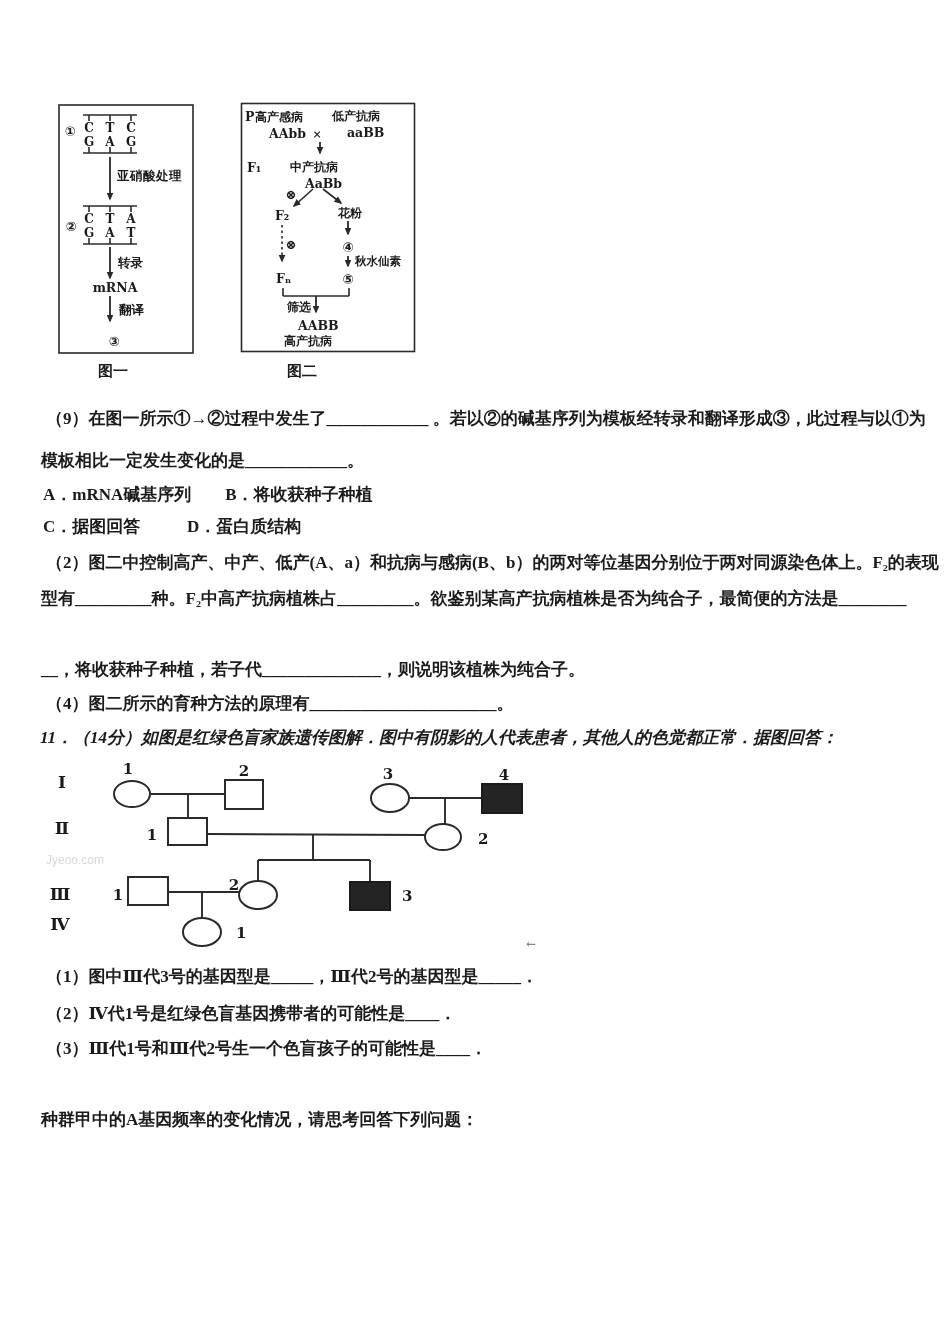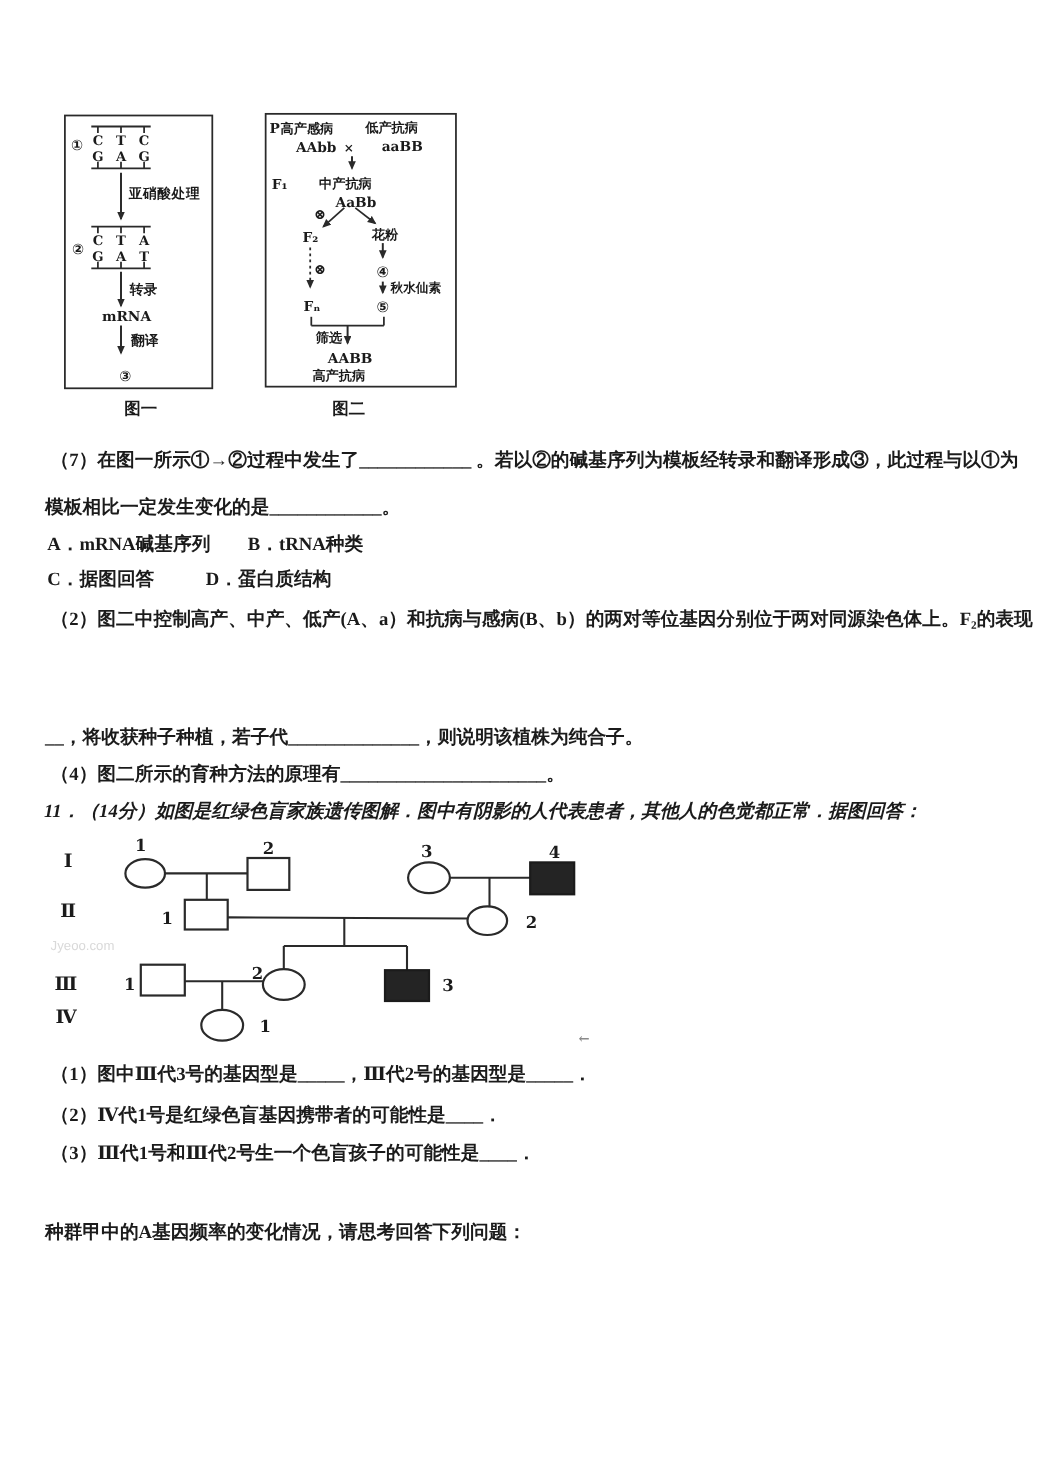--- a/index.html
+++ b/index.html
@@ -1,20 +1,20 @@
 <!DOCTYPE html>
 <html><head>
 <meta charset="utf-8">
 <style>
   html,body{margin:0;padding:0;background:#ffffff;}
   .page{position:relative;width:950px;height:1344px;background:#ffffff;overflow:hidden;
         font-family:"Liberation Serif","DejaVu Serif",serif;color:#1b1b1b;}
   .tline{position:absolute;white-space:pre;font-size:17px;font-weight:bold;
          font-family:"Liberation Serif","DejaVu Serif",serif;color:#1b1b1b;}
-  .caption{position:absolute;width:60px;text-align:center;font-size:15px;font-weight:bold;
+  .caption{position:absolute;width:60px;text-align:left;font-size:15px;font-weight:bold;
            font-family:"Liberation Serif","DejaVu Serif",serif;color:#1b1b1b;}
   svg{position:absolute;overflow:visible;}
   .svgtext{font-family:"DejaVu Serif","DejaVu Sans",serif;font-weight:bold;fill:#1b1b1b;}
   .stroke{stroke:#2a2a2a;fill:none;}
   .wm{fill:#d9d9d9;font-family:"Liberation Sans",sans-serif;font-weight:normal;}
   .ret{fill:#8a8a8a;}
 </style>
 </head>
 <body>
 
@@ -121,25 +121,26 @@
       <line x1="43" y1="195" x2="109" y2="195"></line>
     </g>
     <line class="stroke" x1="76" y1="195" x2="76" y2="211" stroke-width="1.8" marker-end="url(#arw2)"></line>
     <text class="svgtext" x="47" y="210" font-size="12">筛选</text>
 
     <text class="svgtext" x="58" y="229" font-size="12.5">AABB</text>
     <text class="svgtext" x="44" y="244" font-size="12">高产抗病</text>
   </svg>
   <div class="caption" style="left:287px;top:362px;">图二</div>
 
-  <div class="tline" style="left:46px;top:407px;">（7）在图一所示①→②过程中发生了____________ 。若以②的碱基序列为模板经转录和翻译形成③，此过程与以①为</div>
+  <div class="tline" style="left:46px;top:407px;">（9）在图一所示①→②过程中发生了____________ 。若以②的碱基序列为模板经转录和翻译形成③，此过程与以①为</div>
   <div class="tline" style="left:41px;top:449px;">模板相比一定发生变化的是____________。</div>
-  <div class="tline" style="left:43px;top:483px;">A．mRNA碱基序列        B．tRNA种类</div>
+  <div class="tline" style="left:43px;top:483px;">A．mRNA碱基序列        B．将收获种子种植</div>
   <div class="tline" style="left:43px;top:515px;">C．据图回答           D．蛋白质结构</div>
   <div class="tline" style="left:46px;top:551px;">（2）图二中控制高产、中产、低产(A、a）和抗病与感病(B、b）的两对等位基因分别位于两对同源染色体上。F₂的表现</div>
+  <div class="tline" style="left:41px;top:587px;">型有_________种。F₂中高产抗病植株占_________。欲鉴别某高产抗病植株是否为纯合子，最简便的方法是________</div>
   <div class="tline" style="left:41px;top:622px;margin-top:36px;">__，将收获种子种植，若子代______________，则说明该植株为纯合子。</div>
   <div class="tline" style="left:46px;top:692px;">（4）图二所示的育种方法的原理有______________________。</div>
   <div class="tline" style="left:40px;top:726px;font-style:italic;">11．（14分）如图是红绿色盲家族遗传图解．图中有阴影的人代表患者，其他人的色觉都正常．据图回答：</div>
 
   <svg style="left:40px;top:752px;" width="520" height="205" viewBox="0 0 520 205">
 
     <text class="svgtext" x="22" y="36" font-size="17" text-anchor="middle">I</text>
     <text class="svgtext" x="22" y="82" font-size="17" text-anchor="middle">Ⅱ</text>
     <text class="svgtext" x="20" y="148" font-size="17" text-anchor="middle">Ⅲ</text>
     <text class="svgtext" x="20" y="178" font-size="17" text-anchor="middle">Ⅳ</text>

